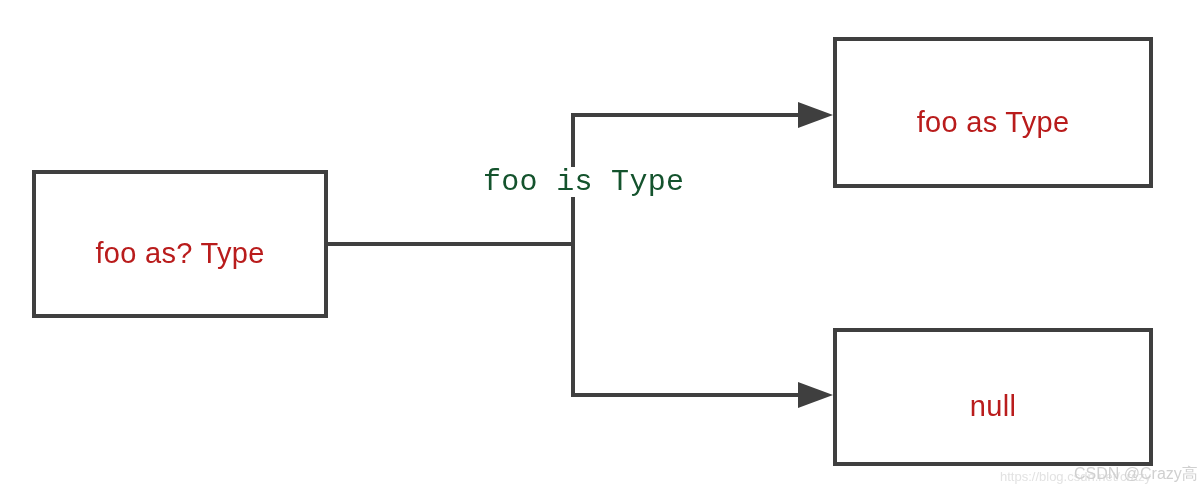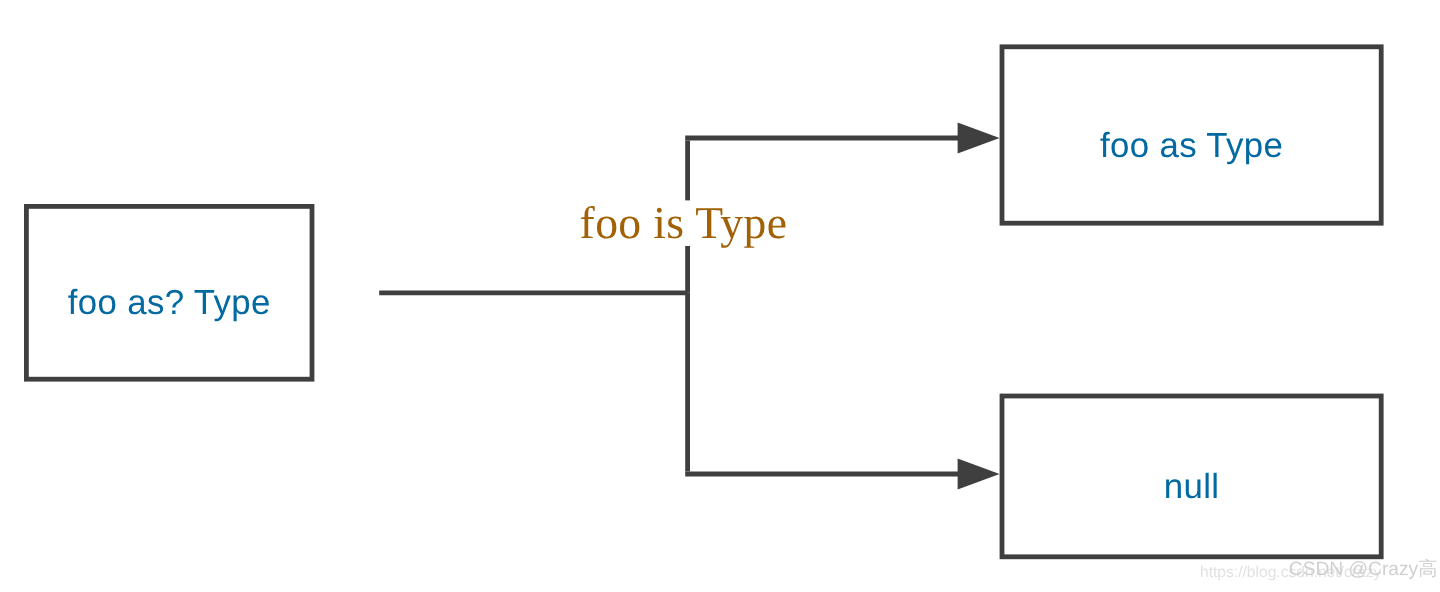--- a/index.html
+++ b/index.html
@@ -29,48 +29,48 @@
     box-sizing: border-box;
     background: #ffffff;
     border: 4px solid #3f3f3f;
     display: flex;
     align-items: center;
     justify-content: center;
   }
   .node-label {
     font-family: "Liberation Sans", sans-serif;
     font-size: 29px;
-    color: #0369a1;
+    color: #b91c1c;
     letter-spacing: 0.3px;
     white-space: nowrap;
     margin-top: 19px;
   }
   #node-source {
-    left: 20px;
+    left: 32px;
     top: 170px;
-    width: 242px;
+    width: 296px;
     height: 148px;
   }
   #node-cast-success {
     left: 833px;
     top: 37px;
     width: 320px;
     height: 151px;
   }
   #node-cast-null {
     left: 833px;
     top: 328px;
     width: 320px;
     height: 138px;
   }
   .edge-label {
     position: absolute;
-    font-family: Liberation Serif, serif;
-    font-size: 38px;
-    color: #a16207;
+    font-family: Liberation Mono, monospace;
+    font-size: 30px;
+    color: #14532d;
     letter-spacing: 0.3px;
     white-space: nowrap;
     background: #ffffff;
     padding: 0 2px;
     line-height: 1;
   }
   #edge-label-is {
     left: 481px;
     top: 167px;
   }

